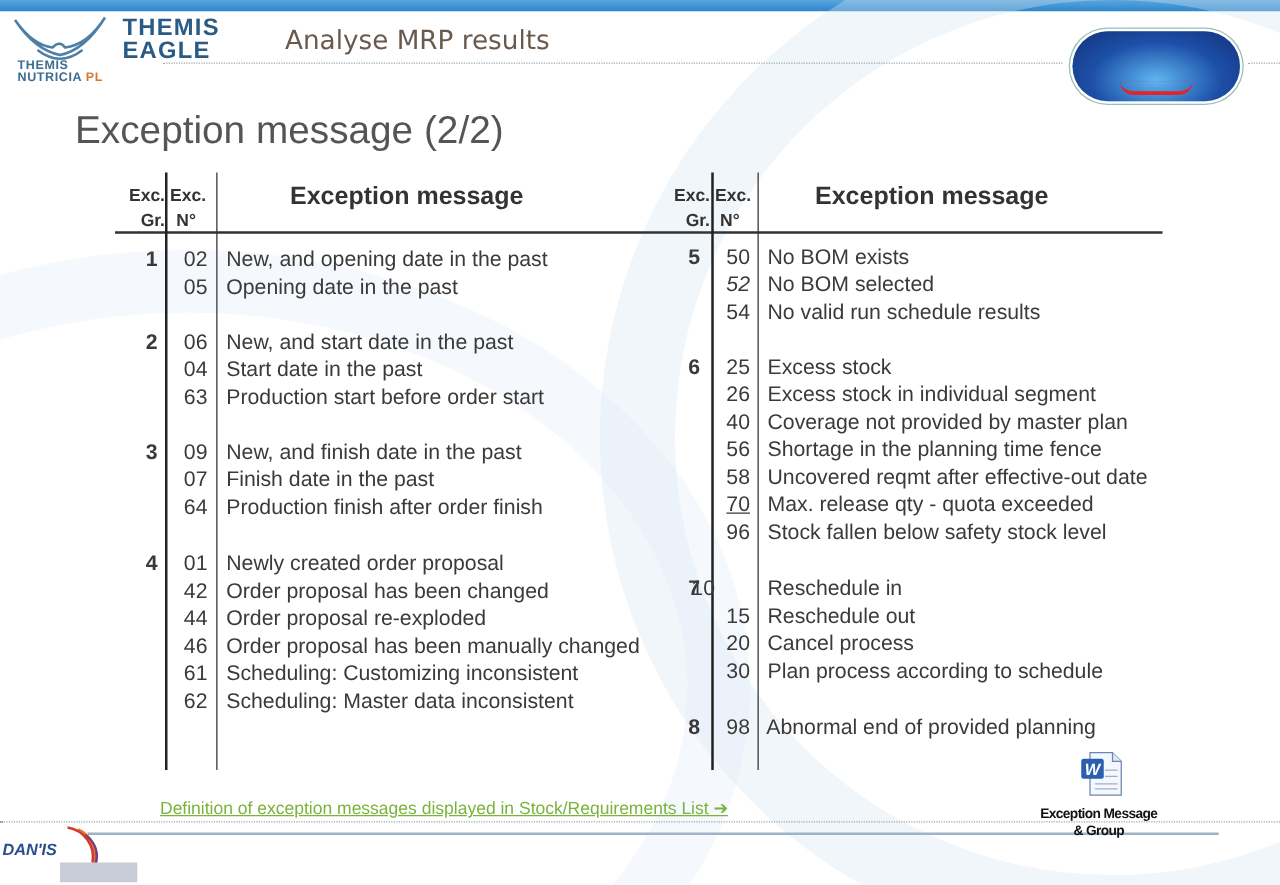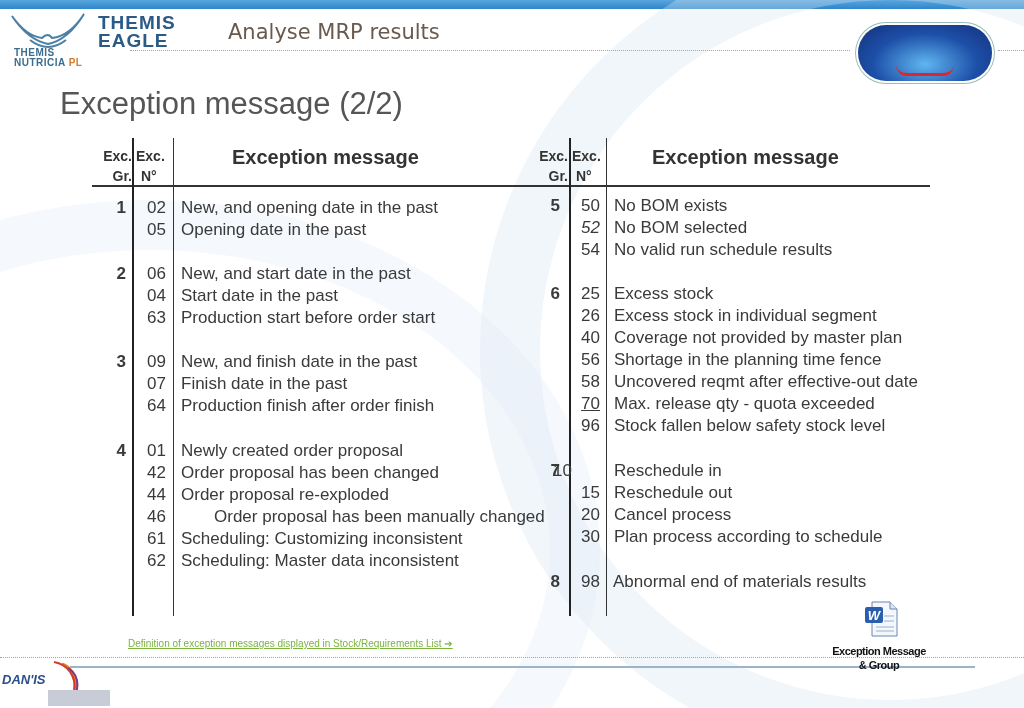--- a/index.html
+++ b/index.html
@@ -37,21 +37,21 @@
   .small-head { font-size: 14px; line-height: 20px; text-align: right; }
   .big-head { font-size: 20px; }
   .hrule { position: absolute; height: 2px; background: #333; }
   .vrule { position: absolute; width: 2px; background: #222; }
   .vrule.thin { width: 1px; background: #333; }
   .row { position: absolute; height: 22px; font-size: 17px; line-height: 22px; color: #3a3a3a; }
   .row .grp { position: absolute; width: 30px; text-align: right; font-weight: bold; }
   .row .num { position: absolute; width: 30px; text-align: right; }
   .row .msg { position: absolute; white-space: nowrap; }
 
-  .footer-link { position: absolute; left: 128px; top: 638px; font-size: 10px; color: #7ab33b;
+  .footer-link { position: absolute; left: 128px; top: 638px; font-size: 14px; color: #7ab33b;
     text-decoration: underline; cursor: pointer; white-space: nowrap; }
   .footer-rule { position: absolute; left: 70px; top: 666px; width: 905px; height: 2px; background: #9fb3c8; }
   .danis { position: absolute; left: 4px; top: 660px; width: 106px; height: 46px; }
   .danis-text { position: absolute; left: 2px; top: 672px; font-size: 13px; font-weight: bold; font-style: italic; color: #2a4f8a; }
   .word-icon { position: absolute; left: 864px; top: 600px; width: 34px; height: 38px; cursor: pointer; }
   .word-label { position: absolute; left: 820px; top: 644px; width: 118px; text-align: center;
     font-size: 11px; font-weight: bold; color: #111; line-height: 14px; letter-spacing: -0.5px; cursor: pointer; }
 </style>
 </head>
 <body>
@@ -158,21 +158,21 @@
     <span class="msg" style="left:181px;">Order proposal has been changed</span>
   </div>
 <div class="row" style="top:484px;">
     <span class="grp" style="left:96px;"></span>
     <span class="num" style="left:136px;">44</span>
     <span class="msg" style="left:181px;">Order proposal re-exploded</span>
   </div>
 <div class="row" style="top:506px;">
     <span class="grp" style="left:96px;"></span>
     <span class="num" style="left:136px;">46</span>
-    <span class="msg" style="left:181px;margin-left:33px;">Order proposal has been manually changed</span>
+    <span class="msg" style="left:181px;">Order proposal has been manually changed</span>
   </div>
 <div class="row" style="top:528px;">
     <span class="grp" style="left:96px;"></span>
     <span class="num" style="left:136px;">61</span>
     <span class="msg" style="left:181px;">Scheduling: Customizing inconsistent</span>
   </div>
 <div class="row" style="top:550px;">
     <span class="grp" style="left:96px;"></span>
     <span class="num" style="left:136px;">62</span>
     <span class="msg" style="left:181px;">Scheduling: Master data inconsistent</span>
@@ -244,21 +244,21 @@
     <span class="msg" style="left:614px;">Cancel process</span>
   </div>
 <div class="row" style="top:526px;">
     <span class="grp" style="left:530px;"></span>
     <span class="num" style="left:570px;">30</span>
     <span class="msg" style="left:614px;">Plan process according to schedule</span>
   </div>
 <div class="row" style="top:571px;">
     <span class="grp" style="left:530px;">8</span>
     <span class="num" style="left:570px;">98</span>
-    <span class="msg" style="left:613px;">Abnormal end of materials results</span>
+    <span class="msg" style="left:613px;">Abnormal end of provided planning</span>
   </div>
 
 <div class="dotline" style="left:0; top:657px; width:1024px;"></div>
 <a class="footer-link">Definition of exception messages displayed in Stock/Requirements List ➔</a>
 <div class="footer-rule"></div>
 
 <svg class="danis" viewBox="0 0 106 46">
   <path d="M58 4 A 22 22 0 0 1 60 44" fill="none" stroke="#e07a2a" stroke-width="3"></path>
   <path d="M64 8 A 20 20 0 0 1 64 42" fill="none" stroke="#7c3a8a" stroke-width="2"></path>
   <path d="M50 2 A 24 24 0 0 1 70 30" fill="none" stroke="#d23b2b" stroke-width="2"></path>

